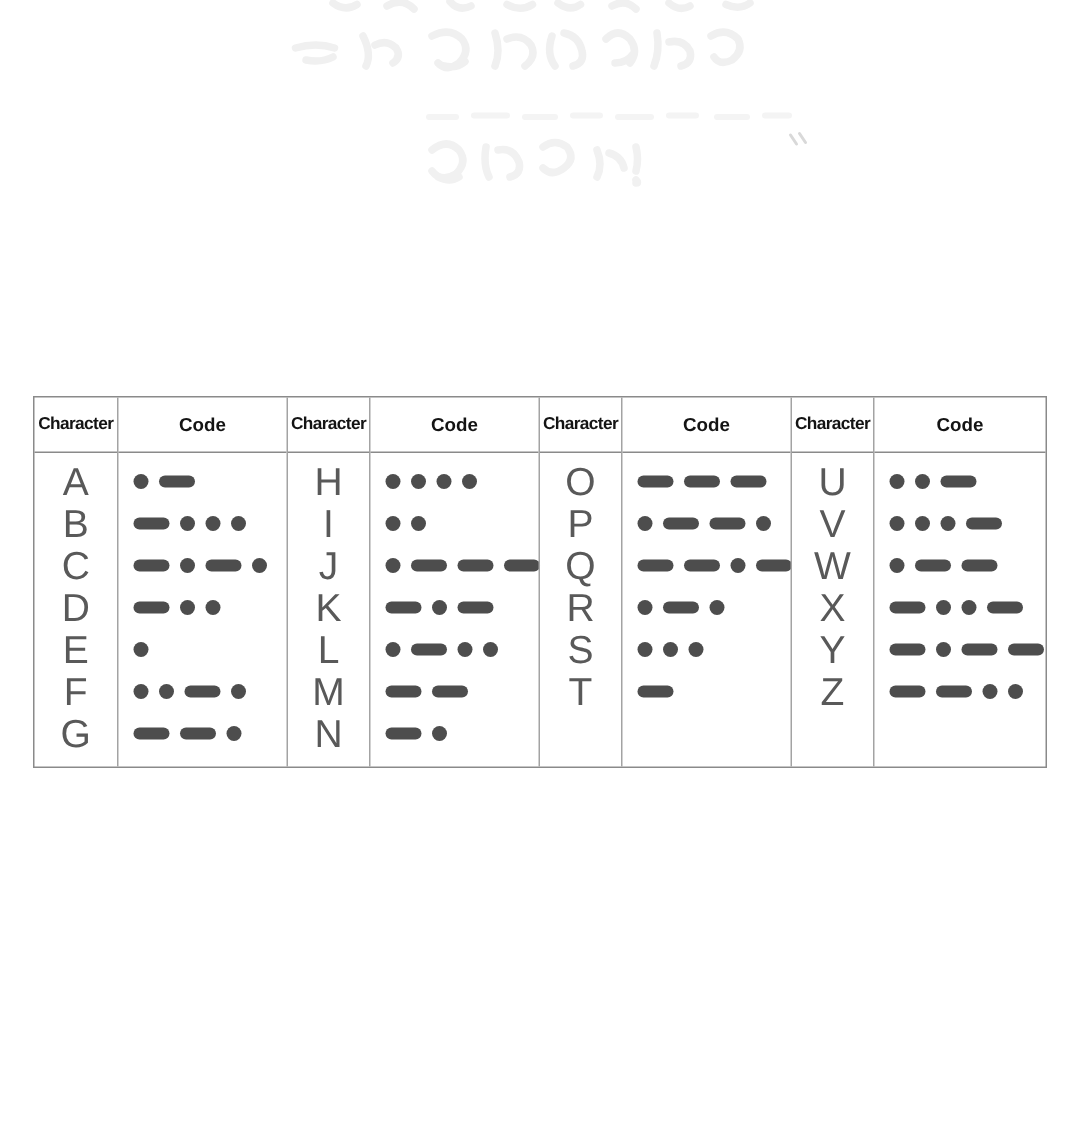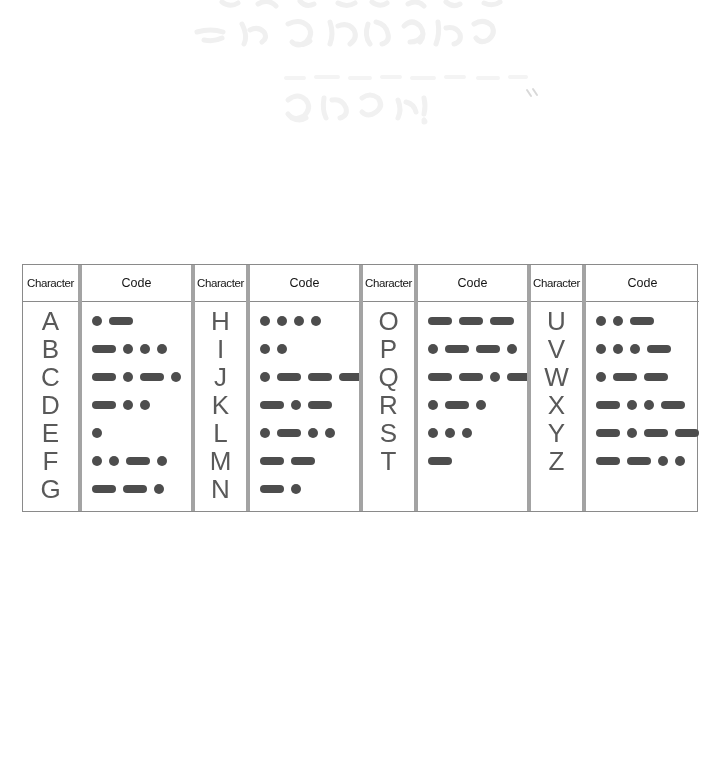--- a/index.html
+++ b/index.html
@@ -37,29 +37,29 @@
     box-sizing: border-box;
     display: grid;
     grid-template-columns: 55px 113px 55px 113px 55px 113px 55px 1fr;
     background: #ffffff;
   }
   .col {
     box-sizing: border-box;
     display: flex;
     flex-direction: column;
   }
-  .col + .col { border-left: 4px solid #a3a3a3; }
+  .col + .col { border-left: 1px solid #a3a3a3; }
   .col-header {
     height: 37px;
     box-sizing: border-box;
     border-bottom: 1px solid #8a8a8a;
     display: flex;
     align-items: center;
     justify-content: center;
-    font-weight: normal;
+    font-weight: bold;
     color: #141414;
     white-space: nowrap;
     overflow: visible;
   }
   .char-col .col-header { font-size: 11.5px; letter-spacing: -0.4px; }
   .code-col .col-header { font-size: 12.5px; }
   .col-body {
     flex: 1;
     padding-top: 5px;
     display: flex;

